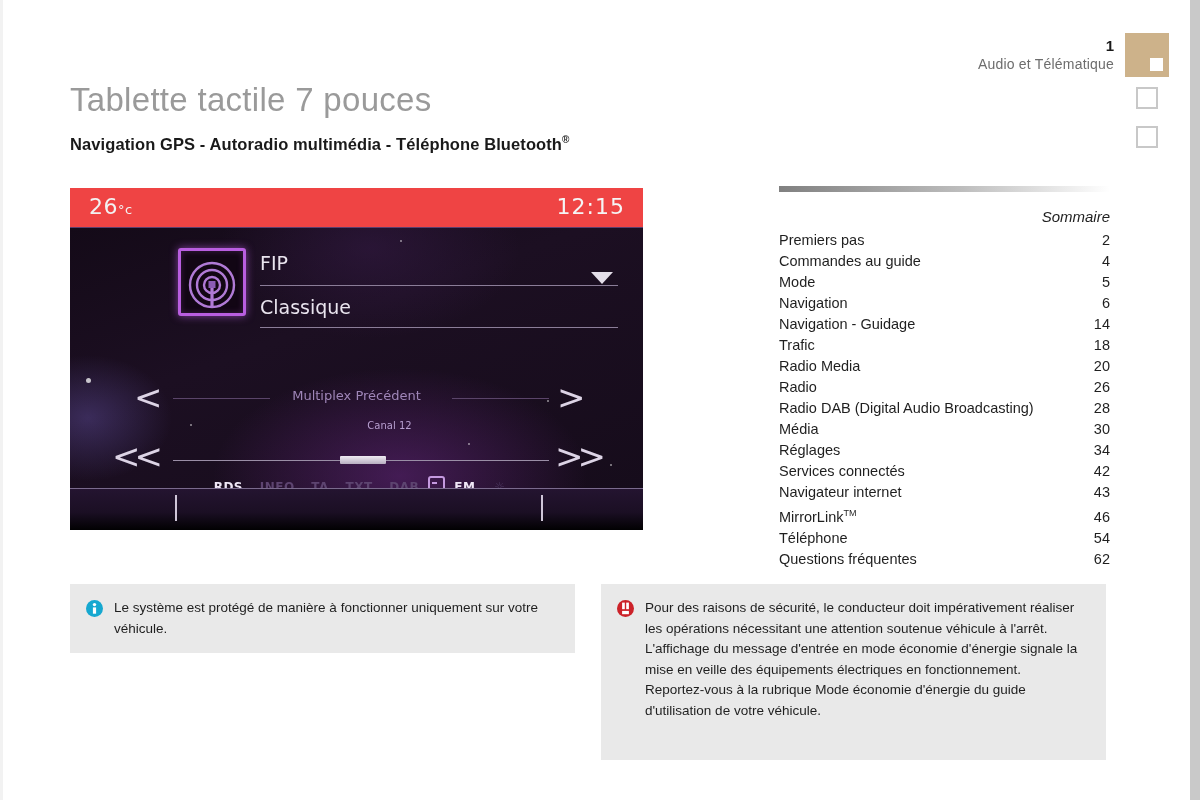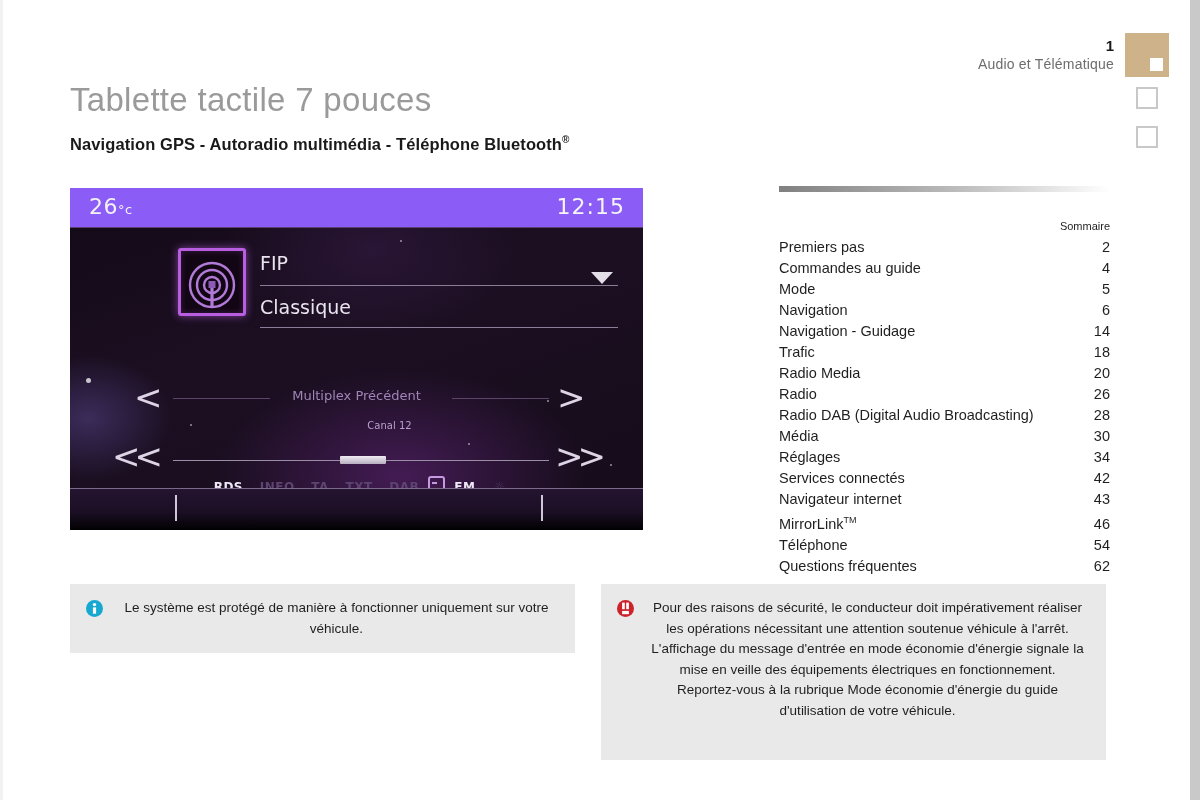--- a/index.html
+++ b/index.html
@@ -129,21 +129,21 @@
     width: 573px;
     height: 342px;
     background: #0a0508;
     overflow: hidden;
   }
   .screen-statusbar {
     position: absolute;
     left: 0; top: 0;
     width: 100%;
     height: 39px;
-    background: #8b5cf6;
+    background: #ef4444;
     border-bottom: 1px solid #5b3f6e;
   }
   .screen-temp {
     position: absolute;
     left: 19px;
     top: 6px;
     font-size: 22px;
     color: #f2f2f2;
     font-family: "DejaVu Sans", sans-serif;
     letter-spacing: 0.5px;
@@ -365,44 +365,44 @@
     top: 186px;
     width: 331px;
   }
   .toc-bar {
     width: 331px;
     height: 6px;
     background: linear-gradient(90deg, #808080 0%, #bdbdbd 55%, #ffffff 100%);
   }
   .toc-heading {
     text-align: right;
-    font-size: 11px;
+    font-size: 15px;
     color: #1f1f1f;
-    margin-top: 28px;
+    margin-top: 16px;
     margin-bottom: 5px;
+    font-style: italic;
   }
   .toc-row {
     display: flex;
     justify-content: space-between;
     align-items: baseline;
     font-size: 14.5px;
     color: #1f1f1f;
     line-height: 21px;
     white-space: nowrap;
   }
   .toc-row .tm { font-size: 9px; vertical-align: super; }
   .toc-row .reg { font-size: 10px; vertical-align: super; }
 
   
   .note {
     position: absolute;
     background: #e9e9e9;
     box-sizing: border-box;
     padding: 14px 16px 14px 44px;
-    text-align: center;
   }
   .note-info {
     left: 70px;
     top: 584px;
     width: 505px;
     min-height: 64px;
   }
   .note-warn {
     left: 601px;
     top: 584px;

